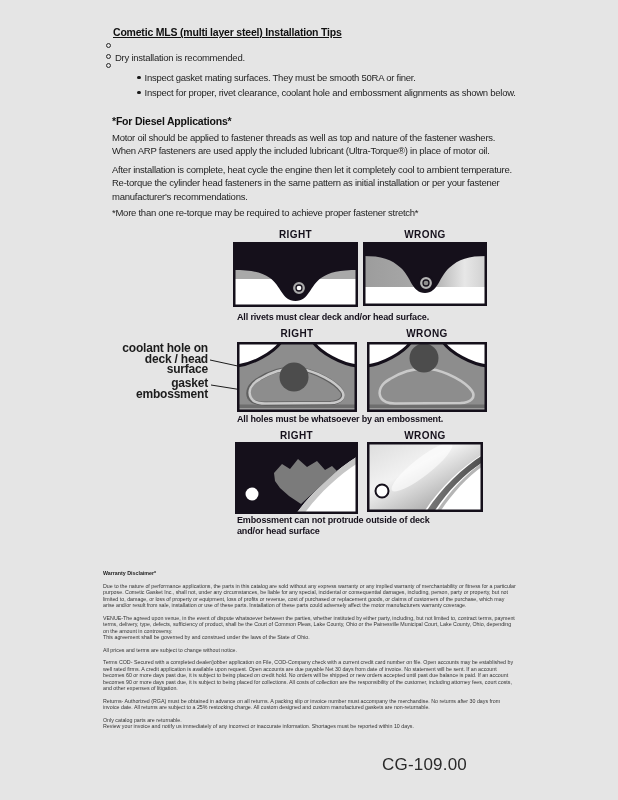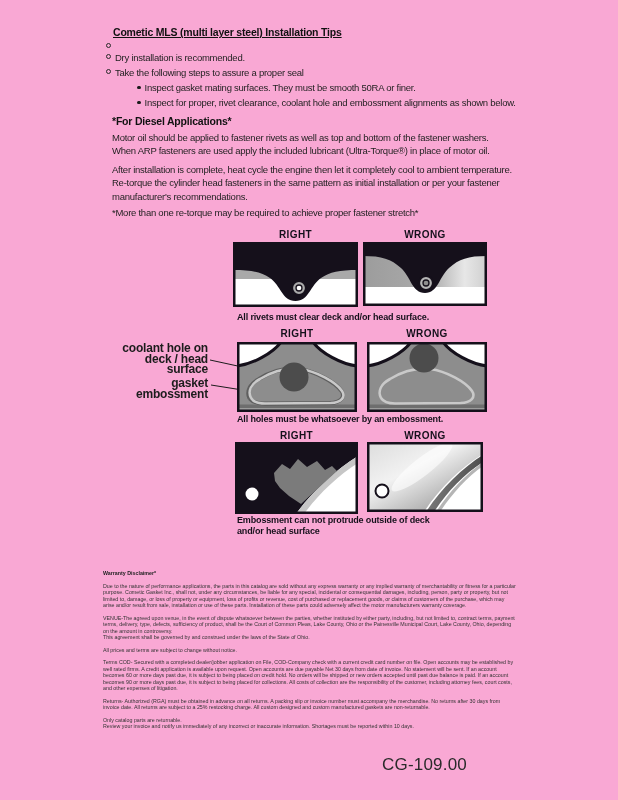--- a/index.html
+++ b/index.html
@@ -1,16 +1,16 @@
 <!DOCTYPE html>
 <html><head>
 <meta charset="utf-8">
 <style>
   html,body{margin:0;padding:0;background:#fff;}
-  #page{position:relative;width:618px;height:800px;background:#f9a8d4;overflow:hidden;
+  #page{position:relative;width:618px;height:800px;background:#e5e5e5;overflow:hidden;
         font-family:"Liberation Sans",sans-serif;color:#1f1f1f;}
   .abs{position:absolute;}
   .doc-title{left:113px;top:26px;font-size:10.5px;font-weight:bold;letter-spacing:-0.2px;
              text-decoration:underline;color:#111;}
   .bullets{left:106px;top:45px;width:482px;font-size:9.5px;letter-spacing:-0.25px;line-height:15px;}
   .b-row{display:flex;align-items:baseline;}
   .b-row.sub{padding-left:31px;}
   .glyph-o{flex:0 0 auto;width:3px;height:3px;border:1px solid #2a2a2a;border-radius:50%;
            margin-right:4px;position:relative;top:-2px;}
   .glyph-f{flex:0 0 auto;width:3.5px;height:3.5px;background:#1a1a1a;border-radius:50%;
@@ -38,34 +38,33 @@
   <div class="abs bullets">
     <div class="b-row">
       <span class="glyph-o"></span>
     </div>
     <div class="b-row">
       <span class="glyph-o"></span>
       <span>Dry installation is recommended.</span>
     </div>
     <div class="b-row">
       <span class="glyph-o"></span>
-      <span>Take the following steps to assure a proper seal</span>
     </div>
     <div class="b-row sub">
       <span class="glyph-f"></span>
       <span>Inspect gasket mating surfaces.  They must be smooth 50RA or finer.</span>
     </div>
     <div class="b-row sub">
       <span class="glyph-f"></span>
       <span>Inspect for proper, rivet clearance, coolant hole and embossment alignments as shown below.</span>
     </div>
   </div>
 
   <div class="abs diesel-h">*For Diesel Applications*</div>
-  <div class="abs para p1">Motor oil should be applied to fastener rivets as well as top and bottom of the fastener washers. When ARP fasteners are used apply the included lubricant (Ultra-Torque®) in place of motor oil.</div>
+  <div class="abs para p1">Motor oil should be applied to fastener threads as well as top and nature of the fastener washers. When ARP fasteners are used apply the included lubricant (Ultra-Torque®) in place of motor oil.</div>
   <div class="abs para p3">*More than one re-torque may be required to achieve proper fastener stretch*</div>
   <div class="abs para p2">After installation is complete, heat cycle the engine then let it completely cool to ambient temperature. Re-torque the cylinder head fasteners in the same pattern as initial installation or per your fastener manufacturer's recommendations.</div>
 
   <div class="abs dlabel" style="left:233px;top:229px;width:125px;">RIGHT</div>
   <div class="abs dlabel" style="left:363px;top:229px;width:124px;">WRONG</div>
 
   <div class="abs" style="left:233px;top:242px;">
     <svg width="125" height="65" viewBox="0 0 125 65">
       <rect width="125" height="65" fill="#ffffff"></rect>
       <rect x="0" y="28" width="125" height="9" fill="#a9a9a9"></rect>

